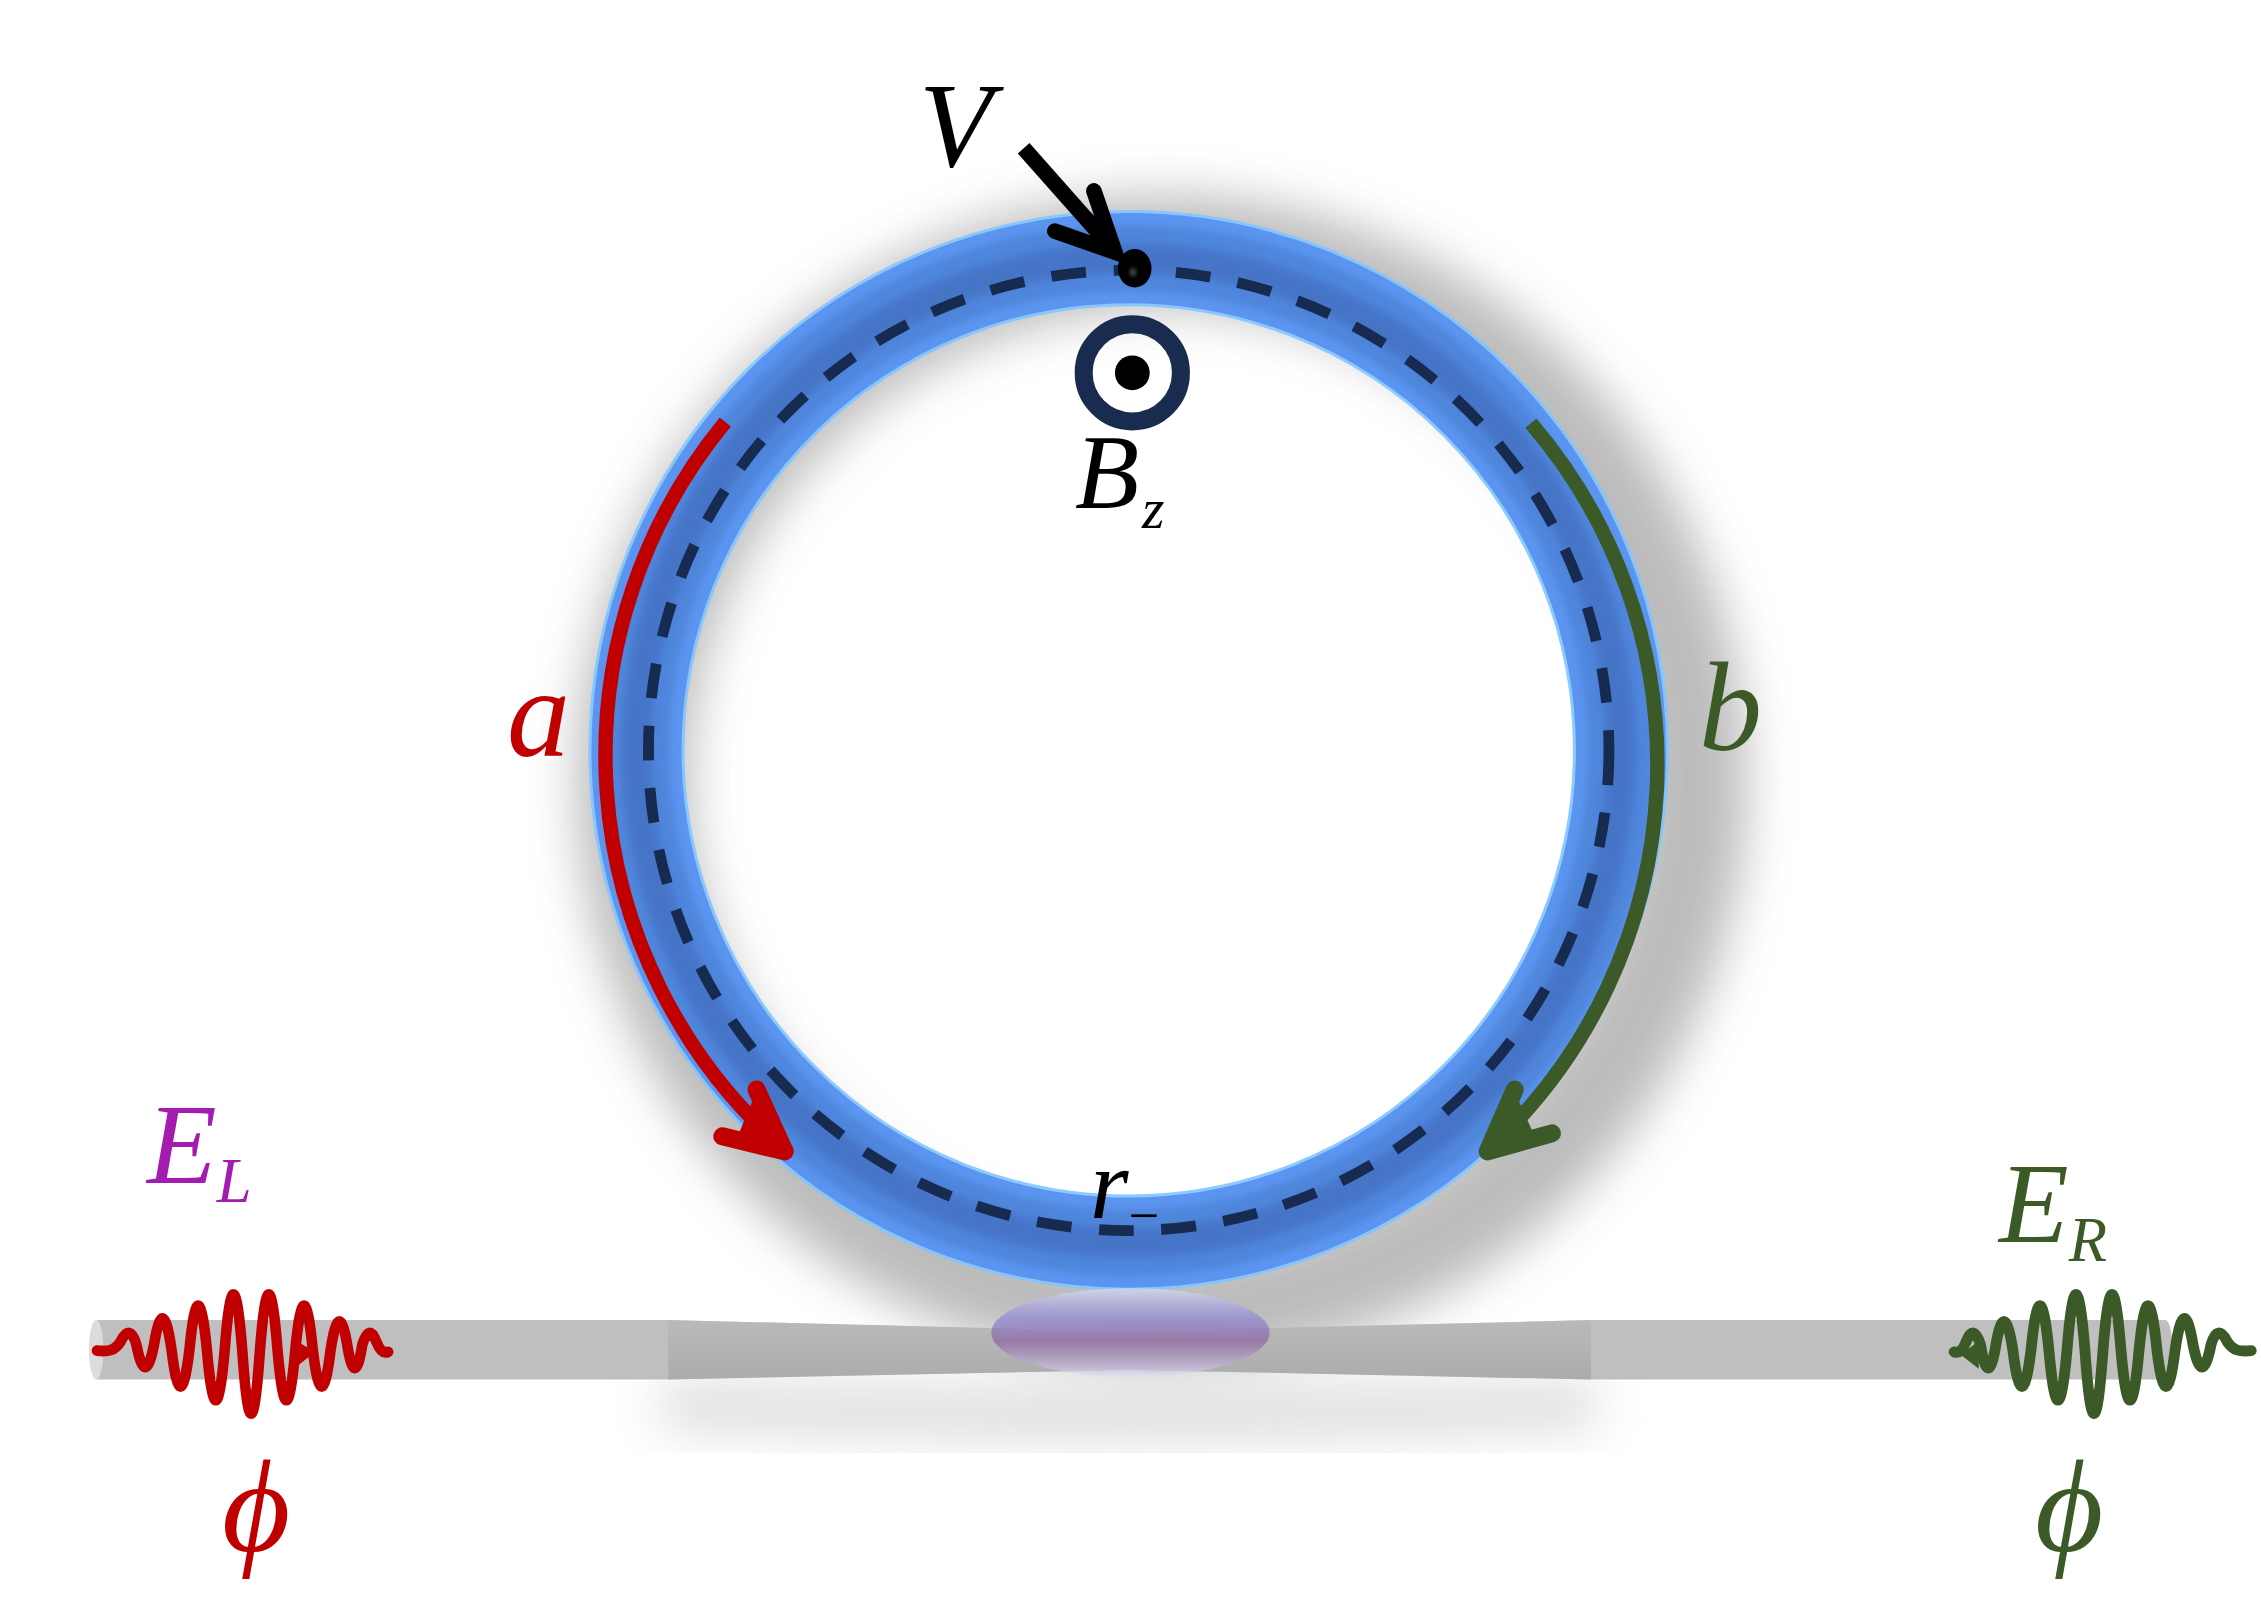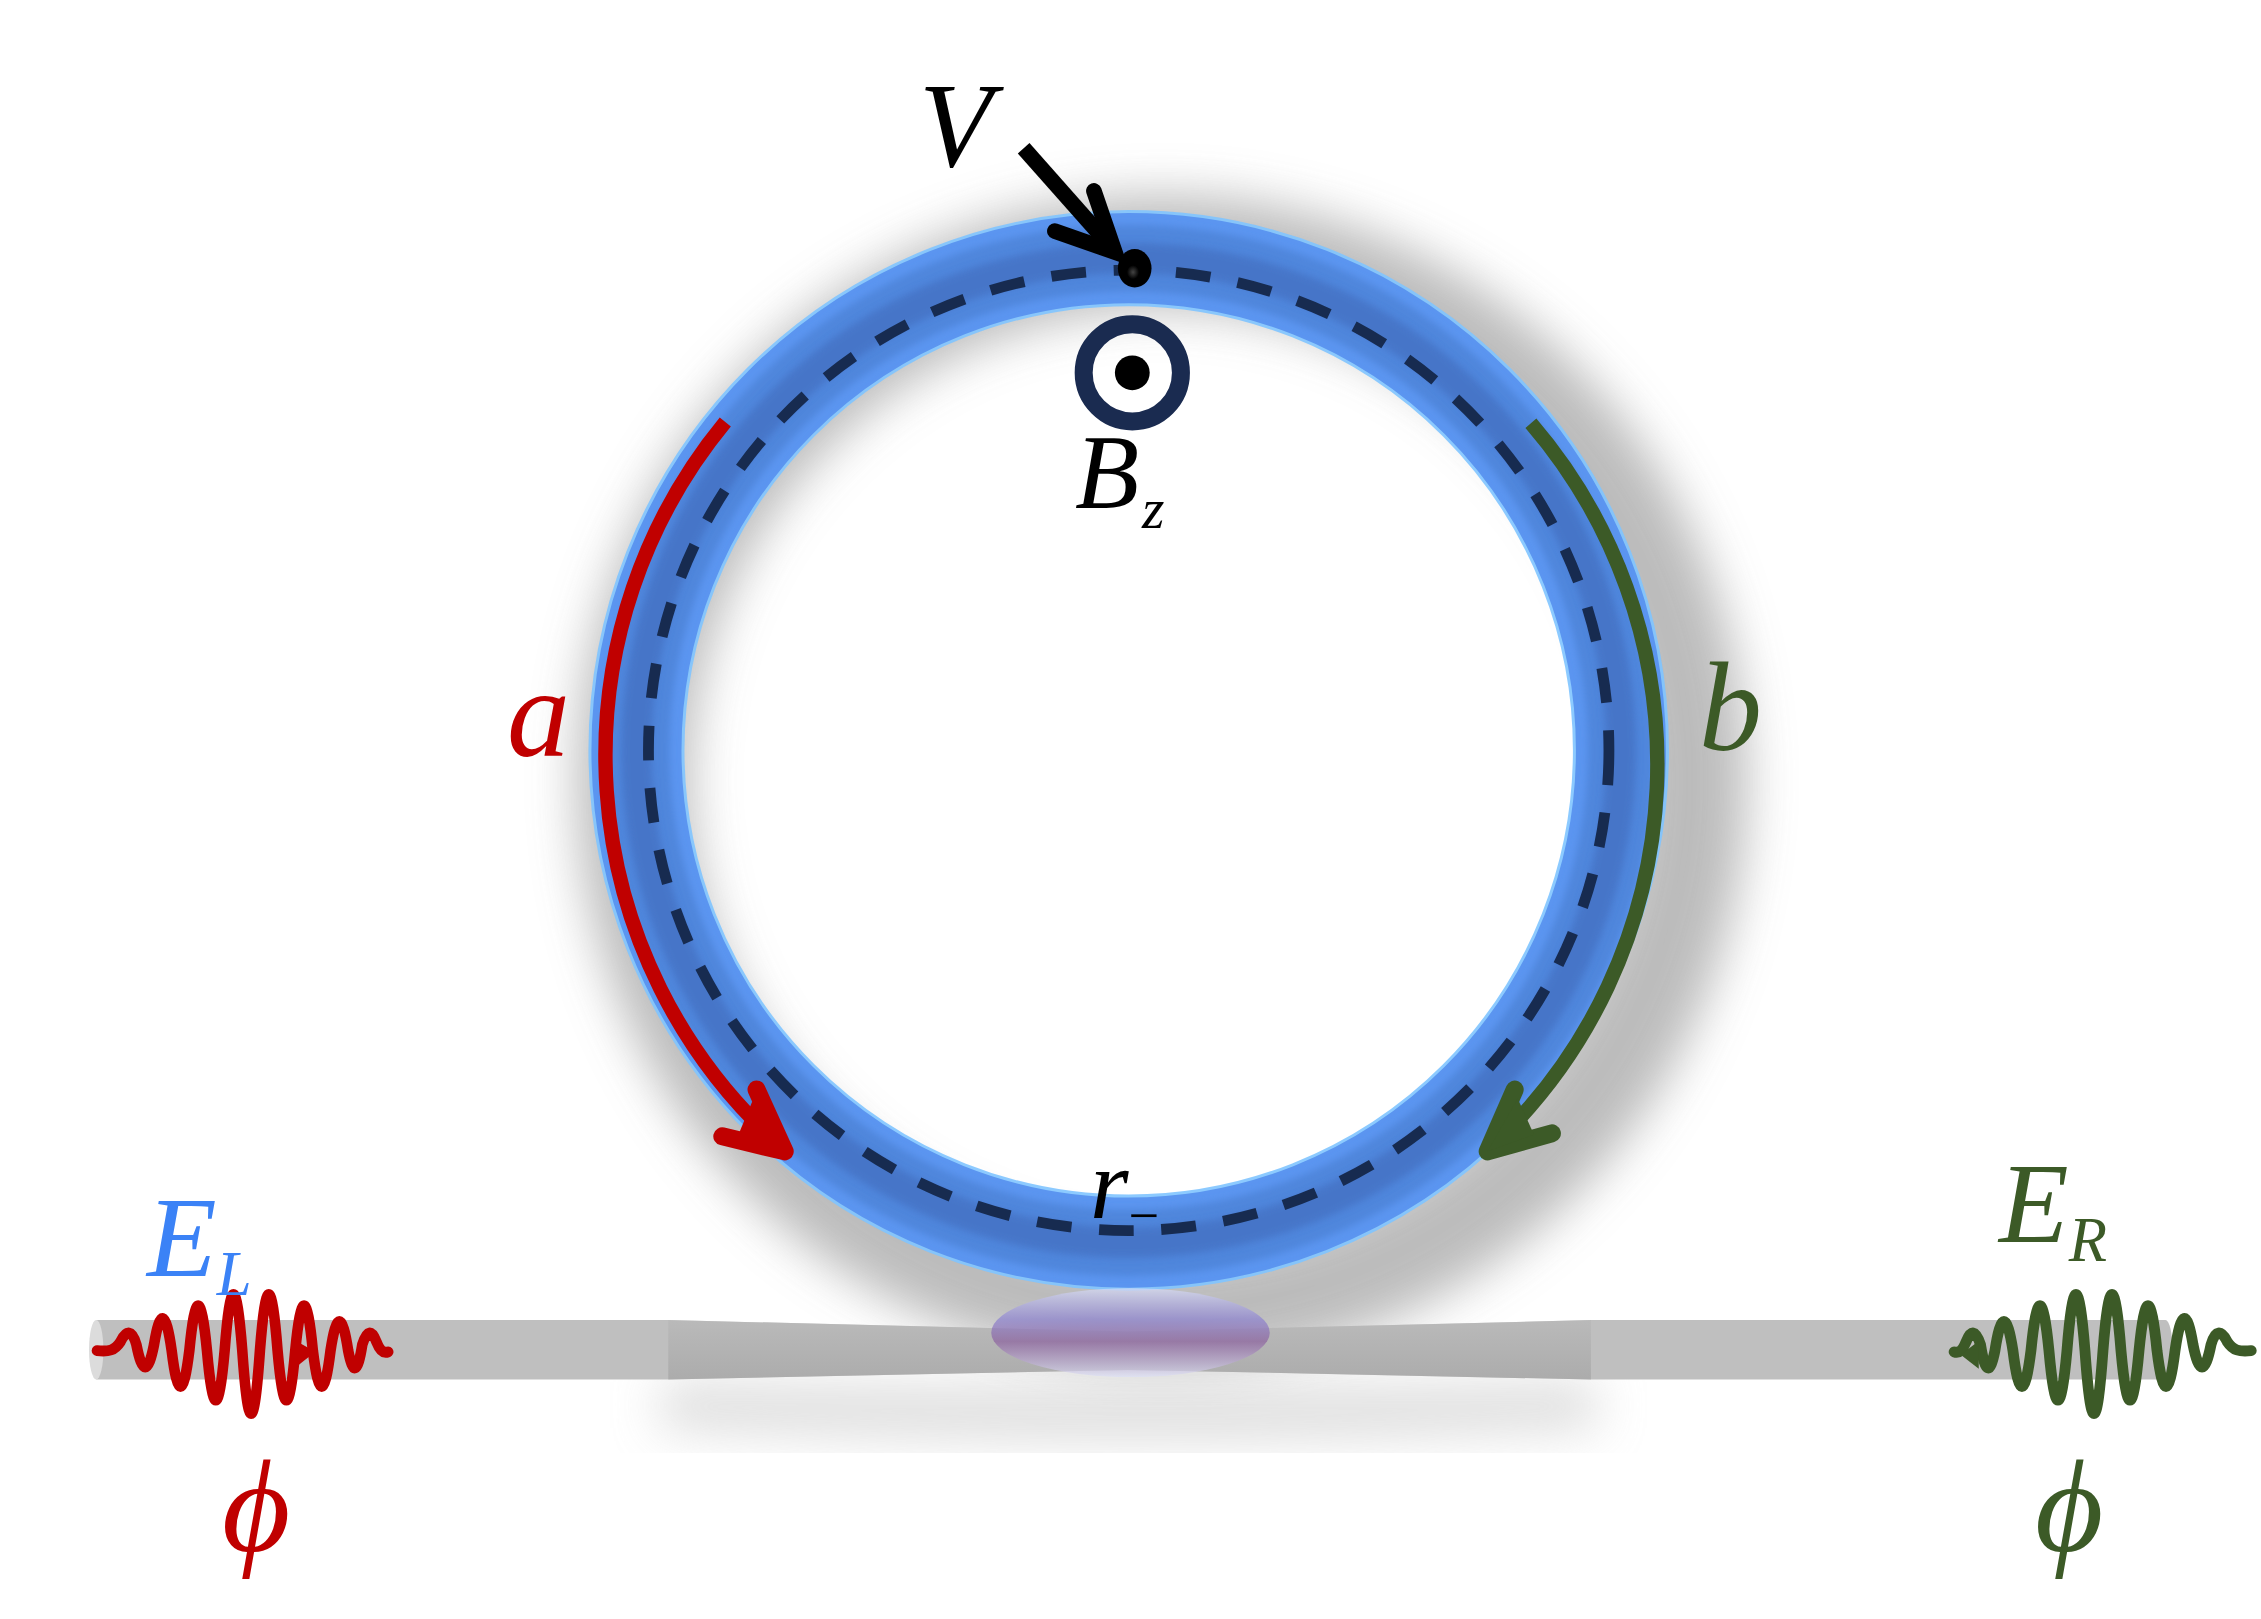--- a/index.html
+++ b/index.html
@@ -131,21 +131,21 @@
   </div>
 
   <div class="lbl" style="left:1699px; top:645px; font-size:126px; color:#3c5a27;">
     <span>b</span>
   </div>
 
   <div class="lbl" style="left:1090px; top:1135px; font-size:99px; color:#000;">
     <span>r</span><span class="sub" style="top:0.3em; font-style:normal;">−</span>
   </div>
 
-  <div class="lbl" style="left:147px; top:1181px; font-size:114px; color:#3b82f6;">
+  <div class="lbl" style="left:147px; top:1088px; font-size:114px; color:#a21caf;">
     <span>E</span><span class="sub" style="top:0.3em;">L</span>
   </div>
 
   <div class="lbl" style="left:1999px; top:1147px; font-size:114px; color:#3c5a27;">
     <span>E</span><span class="sub" style="top:0.3em;">R</span>
   </div>
 
   <div class="lbl" style="left:222px; top:1441px; font-size:132px; color:#c00000;">
     <span>ϕ</span>
   </div>

